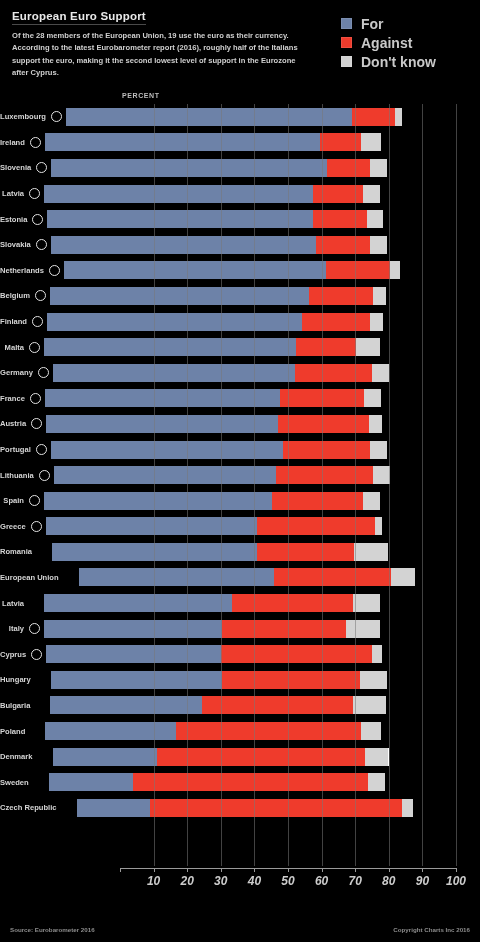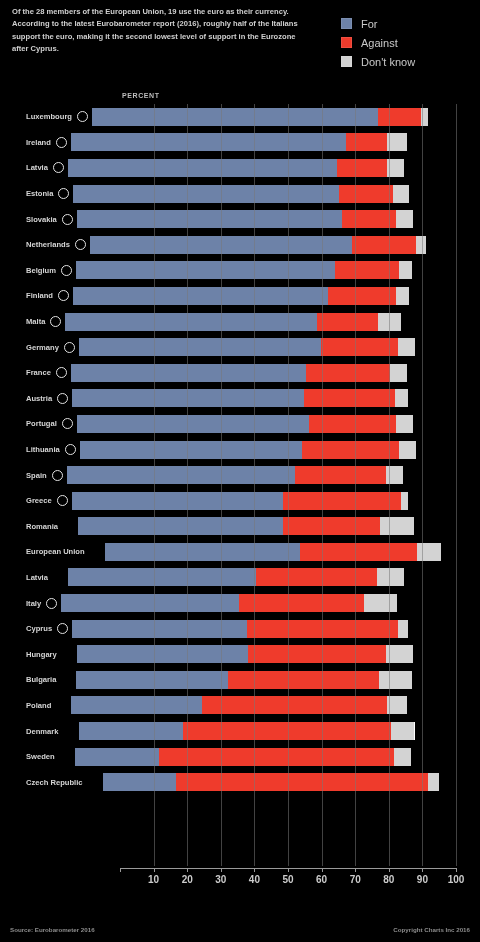--- a/index.html
+++ b/index.html
@@ -28,29 +28,29 @@
   }
 
   
   .legend { position: absolute; right: 14px; top: 14px; width: 125px; }
   .legend-row { display: flex; align-items: center; height: 19px; }
   .swatch { width: 11px; height: 11px; margin-right: 9px; flex: 0 0 auto; border: 1px solid rgba(255,255,255,.10); }
   .swatch-circle {
     width: 12px; height: 12px; margin-right: 8px; flex: 0 0 auto;
     border-radius: 50%; border: 1.6px solid #e6e6e6; background: transparent;
   }
-  .legend-label { font-size: 11px; color: #c9c9c9; font-weight: normal; white-space: nowrap; text-align: right; }
+  .legend-label { font-size: 14px; color: #c9c9c9; font-weight: bold; white-space: nowrap; text-align: right; }
 
   
   .axis-unit {
     position: absolute; left: 122px; top: 92px;
     font-size: 7px; font-weight: bold; letter-spacing: .6px; color: #bdbdbd;
   }
   .chart { position: absolute; left: 0px; top: 104px; width: 480px; height: 762px; }
-  .rows { position: relative; width: 380px; padding-left: 26px; }
+  .rows { position: relative; width: 380px; }
   .row {
     position: relative; display: flex; align-items: center;
     height: 25.6px;
   }
   .cat-label {
     width: 100px; text-align: right; padding-right: 5px;
     font-size: 7.6px; font-weight: bold; color: #d5d5d5; white-space: nowrap;
   }
   .euro-dot {
     width: 11px; height: 11px; border-radius: 50%;
@@ -65,40 +65,41 @@
 
   
   .grid { position: absolute; left: 120px; top: 0; width: 336px; height: 762px; pointer-events: none; }
   .gridline { position: absolute; top: 0; width: 1px; height: 100%; background: rgba(120,120,120,.55); }
 
   
   .xaxis { position: absolute; left: 120px; top: 868px; width: 336px; height: 26px; }
   .xaxis-line { position: absolute; left: 0; top: 0; width: 100%; height: 1px; background: #9a9a9a; }
   .tick { position: absolute; top: 0; width: 1px; height: 4px; background: #9a9a9a; }
   .tick-label {
-    position: absolute; top: 6px; font-size: 10px; font-weight: bold;
-    color: #cccccc; transform: translateX(-50%); white-space: nowrap;
+    position: absolute; top: 6px; font-size: 12px; font-weight: bold;
+    color: #cccccc; transform: translateX(-50%); white-space: nowrap; font-style: italic;
   }
 
   
   .footer-left {
     position: absolute; left: 10px; bottom: 9px;
     font-size: 6.2px; font-weight: bold; color: #8d8d8d; white-space: nowrap;
   }
   .footer-right {
     position: absolute; right: 10px; bottom: 9px;
     font-size: 6.2px; font-weight: bold; color: #8d8d8d; white-space: nowrap;
   }
 </style>
 </head>
 <body>
 
 <div id="root">
 
   <div class="header">
+    <div class="title">European Euro Support</div>
     <p class="subtitle">Of the 28 members of the European Union, 19 use the euro as their currency. According to the latest Eurobarometer report (2016), roughly half of the Italians support the euro, making it the second lowest level of support in the Eurozone after Cyprus.</p>
   </div>
 
   <div class="legend">
       <div class="legend-row">
         <span class="swatch" style="background: rgb(109, 130, 168);"></span>
         <span class="legend-label">For</span>
       </div>
       <div class="legend-row">
         <span class="swatch" style="background: rgb(239, 59, 44);"></span>
@@ -123,20 +124,29 @@
             <div class="seg" style="left: 98%; width: 2%; background: rgb(211, 211, 211);"></div>
           </div>
         </div>
         <div class="row">
           <div class="cat-label">Ireland</div>
           <div class="euro-dot"></div>
           <div class="bar-wrap">
             <div class="seg" style="left: 0%; width: 82%; background: rgb(109, 130, 168);"></div>
             <div class="seg" style="left: 82%; width: 12%; background: rgb(239, 59, 44);"></div>
             <div class="seg" style="left: 94%; width: 6%; background: rgb(211, 211, 211);"></div>
+          </div>
+        </div>
+        <div class="row">
+          <div class="cat-label">Slovenia</div>
+          <div class="euro-dot"></div>
+          <div class="bar-wrap">
+            <div class="seg" style="left: 0%; width: 82%; background: rgb(109, 130, 168);"></div>
+            <div class="seg" style="left: 82%; width: 13%; background: rgb(239, 59, 44);"></div>
+            <div class="seg" style="left: 95%; width: 5%; background: rgb(211, 211, 211);"></div>
           </div>
         </div>
         <div class="row">
           <div class="cat-label">Latvia</div>
           <div class="euro-dot"></div>
           <div class="bar-wrap">
             <div class="seg" style="left: 0%; width: 80%; background: rgb(109, 130, 168);"></div>
             <div class="seg" style="left: 80%; width: 15%; background: rgb(239, 59, 44);"></div>
             <div class="seg" style="left: 95%; width: 5%; background: rgb(211, 211, 211);"></div>
           </div>

